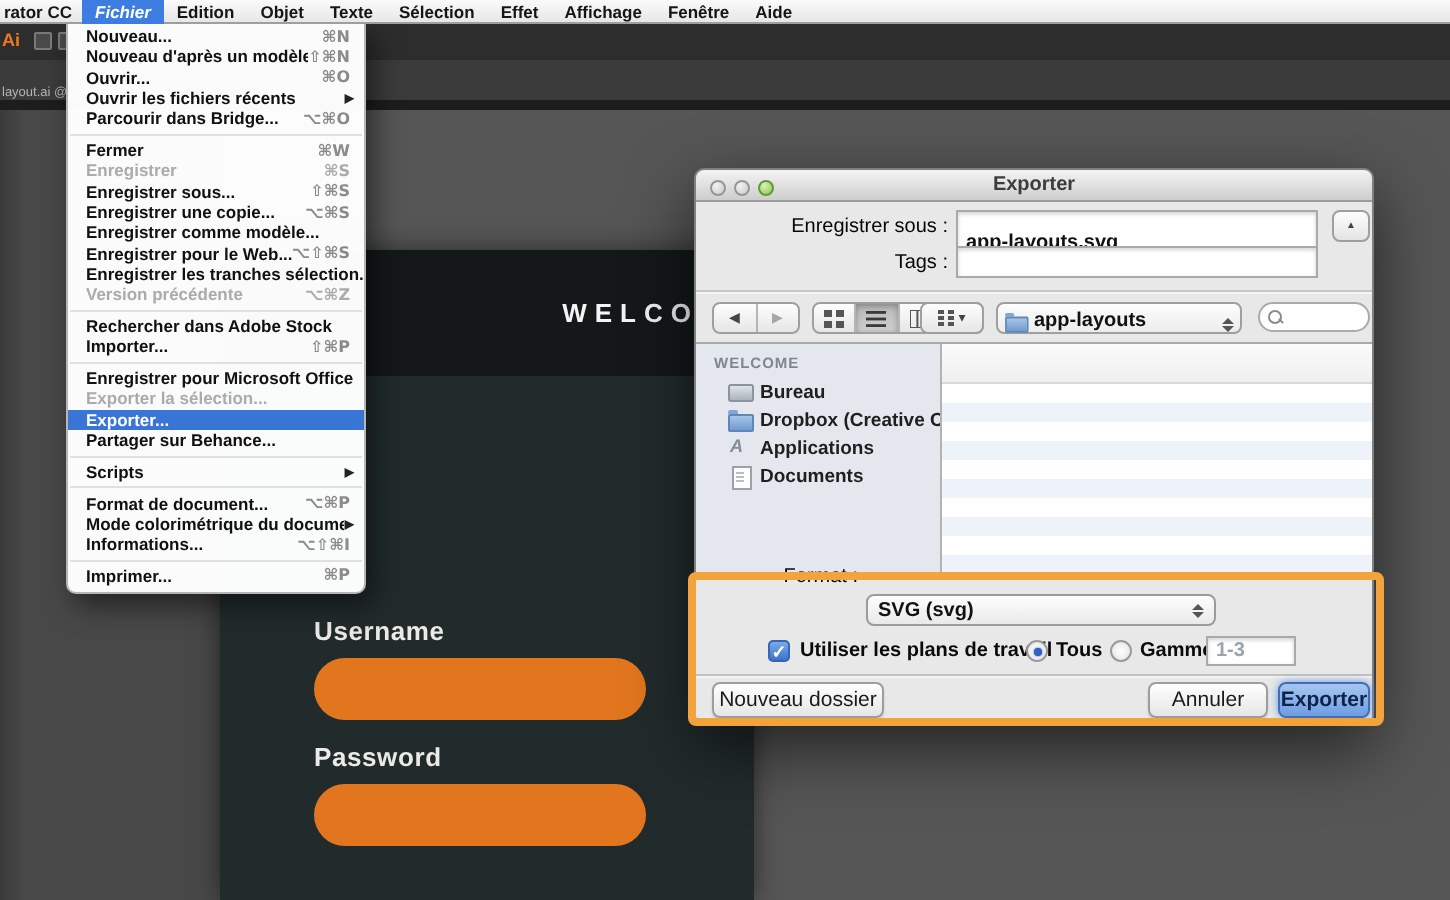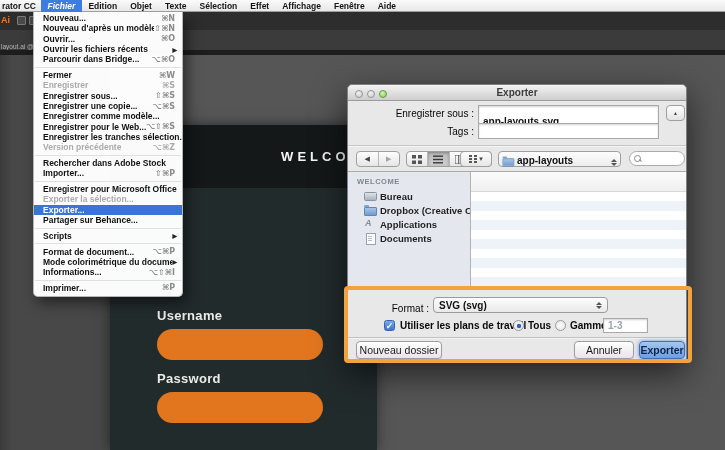--- a/index.html
+++ b/index.html
@@ -258,21 +258,21 @@
               <span>Documents</span>
             </div>
           </div>
       </div>
       <div class="filelist">
         <div class="fl-head">Nom</div>
         <div class="fl-rows"></div>
       </div>
     </div>
 
-    <div class="frm-label" style="left:0; top:198px; width:81px; font-size:10px;margin-top:20px;">Format :</div>
+    <div class="frm-label" style="left:0; top:198px; width:81px; font-size:10px;">Format :</div>
     <div class="fmt-combo">
       <span>SVG (svg)</span>
       <span class="stepper">
           <i class="up"></i>
           <i class="down"></i>
         </span>
     </div>
     <div class="opt-row">
       <span class="checkbox">✓</span>
       <span class="opt-label" style="left:52px">Utiliser les plans de travail</span>

